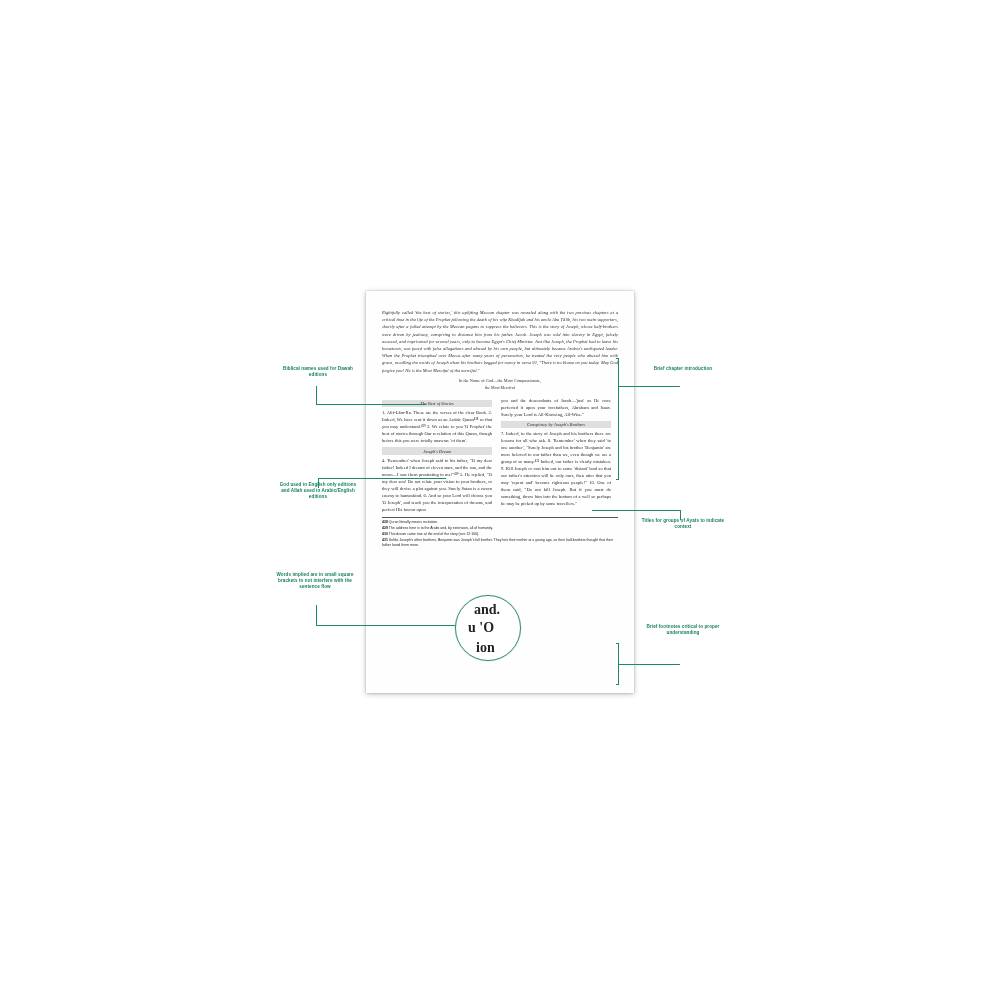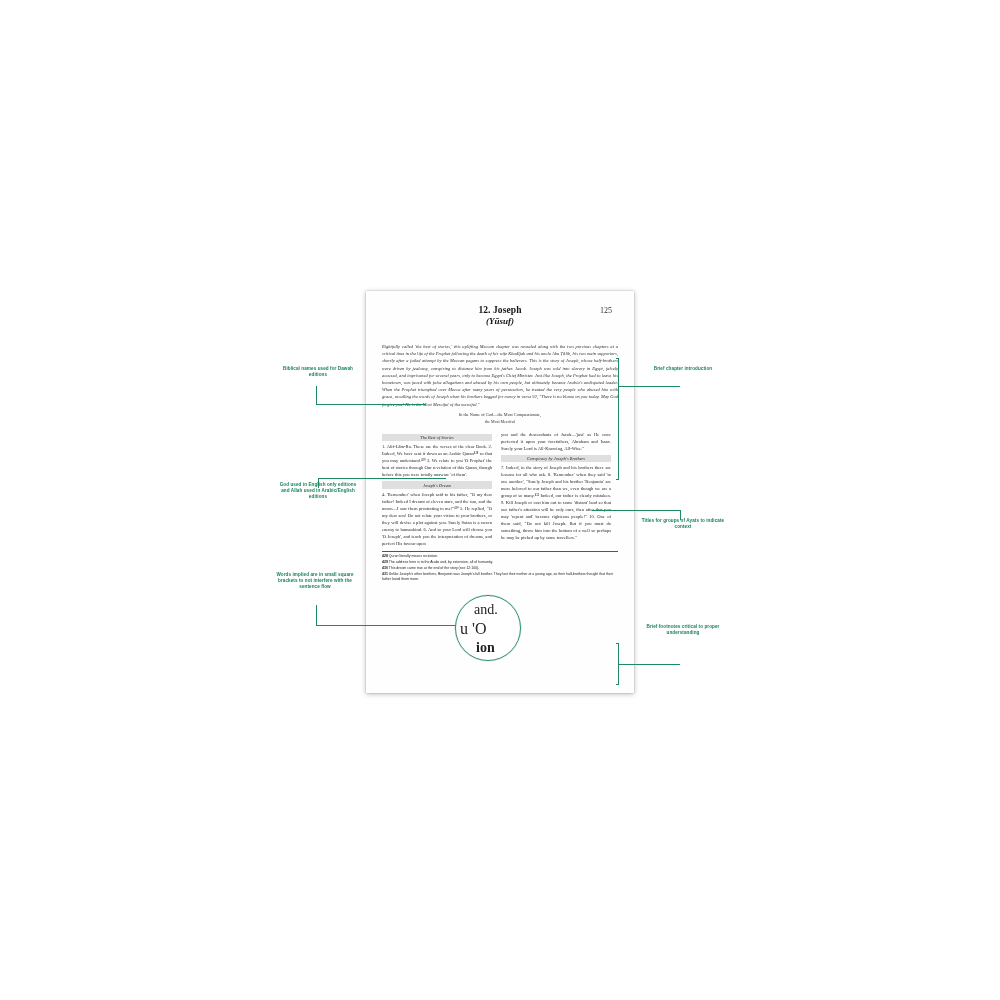--- a/index.html
+++ b/index.html
@@ -143,25 +143,20 @@
   }
 </style>
 </head>
 <body>
 
 <div id="stage">
 
   <div class="page-sheet">
     <div class="page-inner">
 
-      <div class="pg-header">
-        <div class="pg-title">12. Joseph</div>
-        <div class="pg-subtitle">(Yūsuf)</div>
-        <div class="pg-number">125</div>
-      </div>
 
       <div class="intro">Rightfully called 'the best of stories,' this uplifting Meccan chapter was revealed along with the two previous chapters at a critical time in the life of the Prophet following the death of his wife Khadîjah and his uncle Abu Ṭâlib, his two main supporters, shortly after a failed attempt by the Meccan pagans to suppress the believers. This is the story of Joseph, whose half-brothers were driven by jealousy, conspiring to distance him from his father. Jacob. Joseph was sold into slavery in Egypt, falsely accused, and imprisoned for several years, only to become Egypt's Chief Minister. Just like Joseph, the Prophet had to leave his hometown, was faced with false allegations and abused by his own people, but ultimately became Arabia's undisputed leader. When the Prophet triumphed over Mecca after many years of persecution, he treated the very people who abused him with grace, recalling the words of Joseph when his brothers begged for mercy in verse 92, "There is no blame on you today. May God forgive you! He is the Most Merciful of the merciful."</div>
 
       <div class="basmala-wrap">
         <div class="basmala-1">In the Name of God—the Most Compassionate,</div>
         <div class="basmala-2">the Most Merciful</div>
       </div>
 
       <div class="cols">
         <div class="col">
@@ -238,18 +233,18 @@
     <div class="h" style="left:0;top:0;width:62px;"></div>
   </div>
   <div class="bracket" style="left:618px;top:643px;height:42px;">
     <div class="t"></div>
       <div class="b"></div>
   </div>
 
 
 
   <div class="mag" style="left:455px;top:595px;width:64px;height:64px;">
-    <span class="zoomtxt" style="left:18px;top:6px;font-size:14px;font-weight:normal;">and.</span>
-    <span class="zoomtxt" style="left:4px;top:24px;font-size:16px;font-weight:normal;">u 'O</span>
+    <span class="zoomtxt" style="left:18px;top:6px;font-size:14px;font-weight:bold;">and.</span>
+    <span class="zoomtxt" style="left:12px;top:24px;font-size:14px;font-weight:bold;">u 'O</span>
     <span class="zoomtxt" style="left:20px;top:44px;font-size:14px;font-weight:bold;">ion</span>
   </div>
 
 </div>
 
 </body></html>

